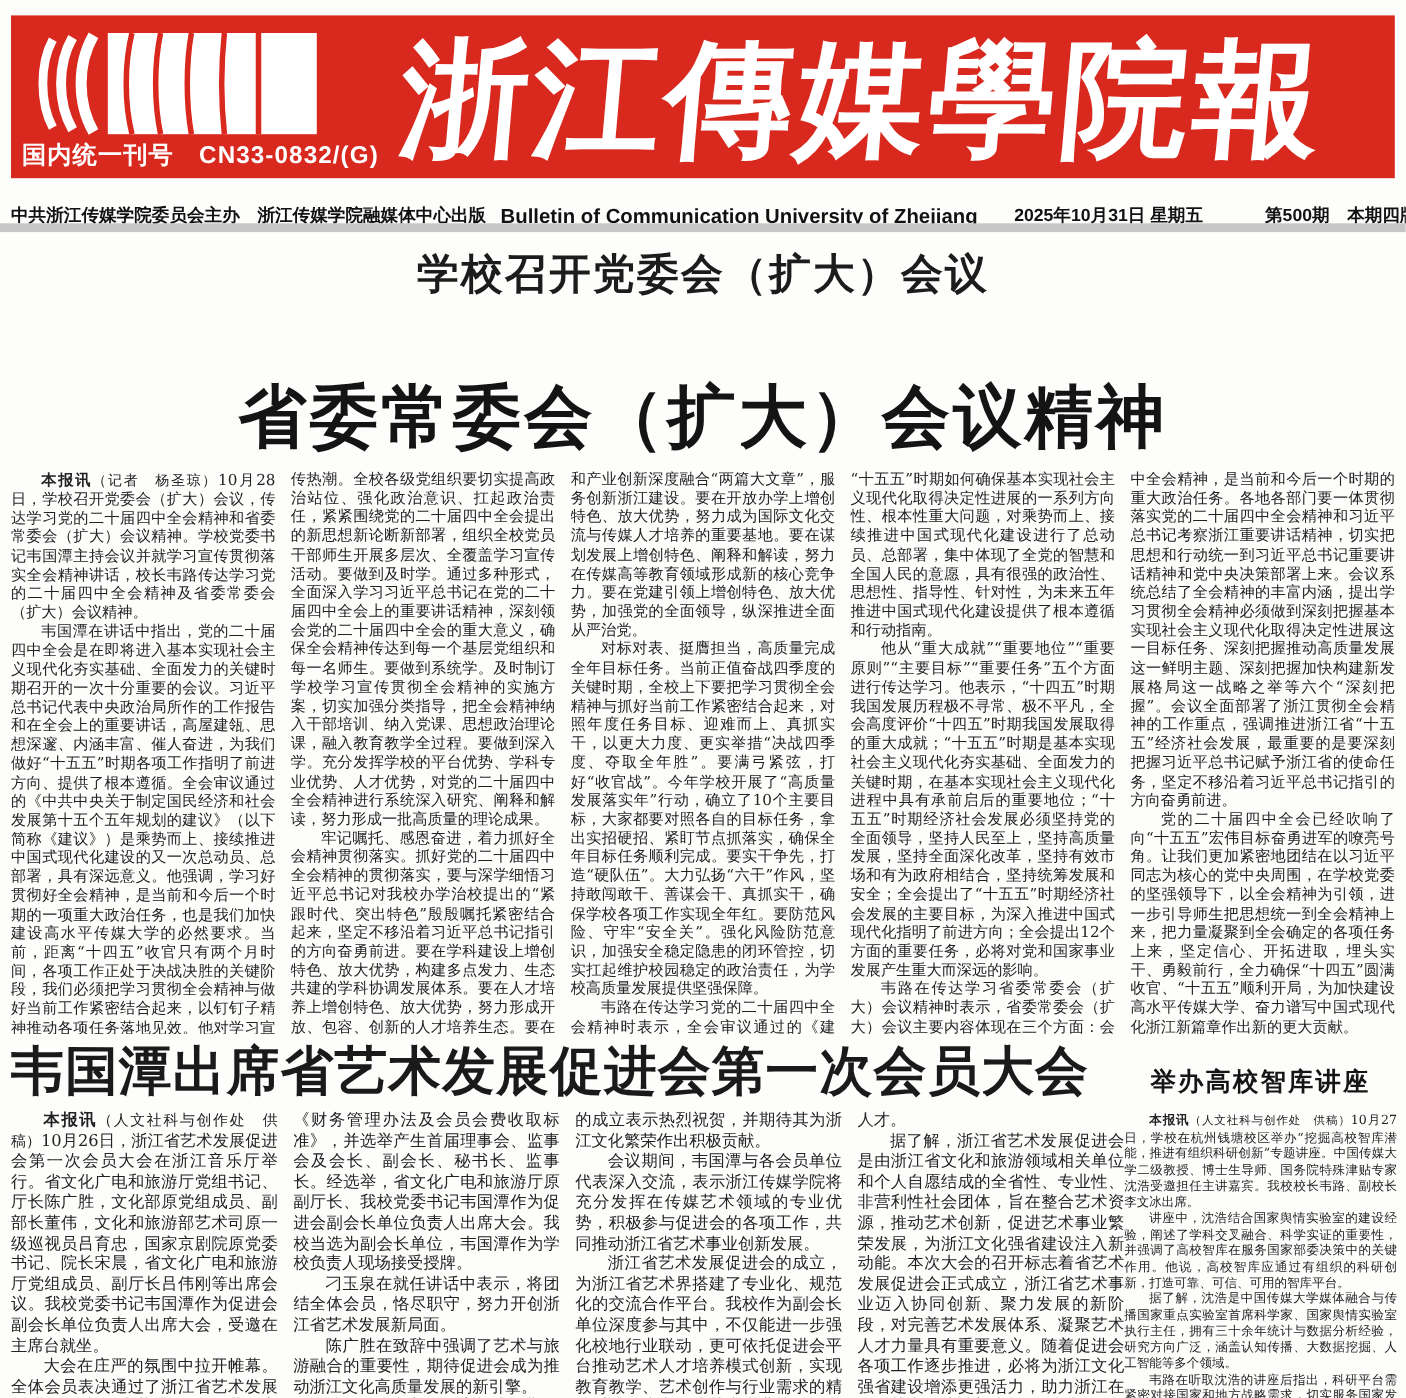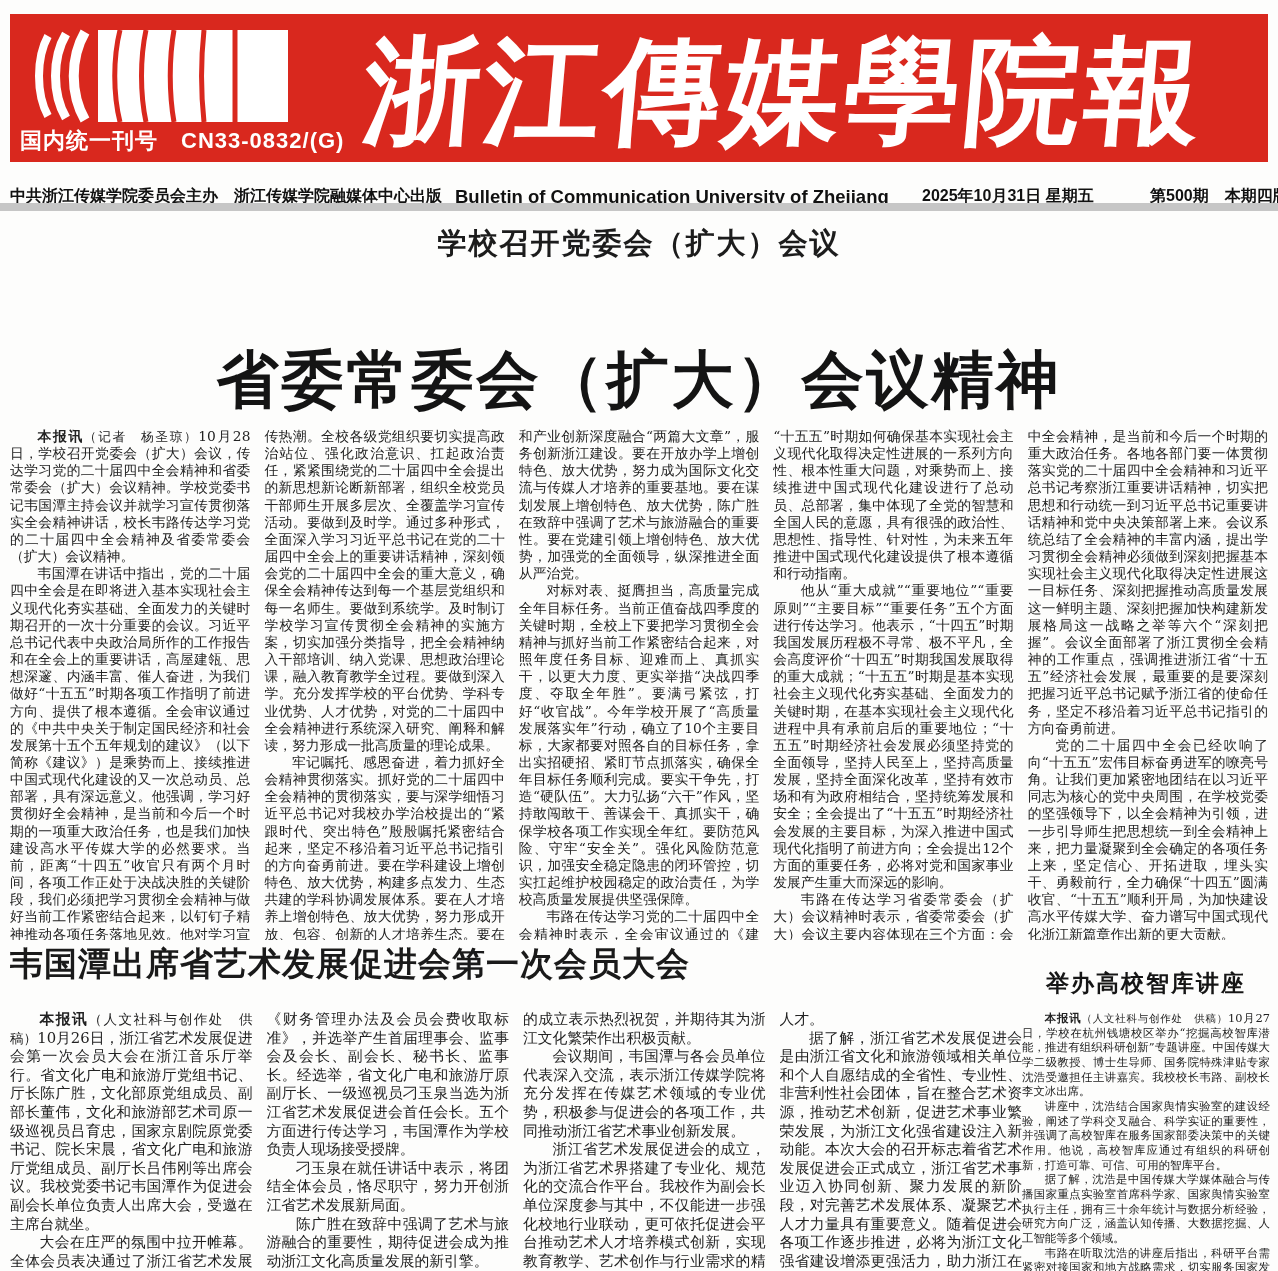--- a/index.html
+++ b/index.html
@@ -36,21 +36,21 @@
   .infoline > span { position: absolute; top: 19px; white-space: nowrap; }
   .pub   { left: 0;      font-size: 16px; }
   .eng   { left: 445px;  font-size: 18.5px; }
   .date  { left: 912px;  font-size: 16px; }
   .issue { left: 1140px; font-size: 16px; }
   .rule { position: absolute; top: 203px; left: 0; width: 1278px; height: 8px; background: #c6c6c6; }
 
   
   .kicker {
     position: absolute; top: 224px; left: 0; width: 100%;
-    text-align: center; font-weight: bold; font-size: 29px; letter-spacing: 2px;
+    text-align: center; font-weight: bold; font-size: 38px; letter-spacing: 2px;
     font-family: "DejaVu Serif", serif;
   }
   .headline {
     position: absolute; top: 260px; left: 0; width: 100%; margin: 0;
     text-align: center; color: #141414;
     font-family: "Liberation Sans", "DejaVu Sans", sans-serif;
     font-weight: 900; font-size: 62px; line-height: 80px; letter-spacing: 3px;
   }
 
   .cols { position: absolute; display: flex; gap: 14px; overflow: hidden; }
@@ -64,21 +64,21 @@
   }
   .cols4 p { font-size: 14.8px; line-height: 18.6px; }
   p.ind { text-indent: 2em; }
   .lead { font-weight: bold; }
   .byline { font-size: 0.92em; }
 
   
   .a2-headline {
     position: absolute; top: 942px; left: 10px; width: 1012px; margin: 0;
     font-family: "Liberation Sans", "DejaVu Sans", sans-serif;
-    font-weight: 900; font-size: 33px; letter-spacing: 1px; color: #1a1a1a;
+    font-weight: 900; font-size: 48px; letter-spacing: 1px; color: #1a1a1a;
     white-space: nowrap;
   }
 
   
   .article3 {
     position: absolute; left: 1022px; top: 968px; width: 248px; height: 323px;
     overflow: hidden;
   }
   .a3-title {
     margin: 0 0 12px 0; text-align: center;
@@ -128,21 +128,21 @@
       <div class="col">
         <p class="ind"><b class="lead">本报讯</b><span class="byline">（记者　杨圣琼）</span><span>10月28日，学校召开党委会（扩大）会议，传达学习党的二十届四中全会精神和省委常委会（扩大）会议精神。学校党委书记韦国潭主持会议并就学习宣传贯彻落实全会精神讲话，校长韦路传达学习党的二十届四中全会精神及省委常委会（扩大）会议精神。</span></p>
         <p class="ind">韦国潭在讲话中指出，党的二十届四中全会是在即将进入基本实现社会主义现代化夯实基础、全面发力的关键时期召开的一次十分重要的会议。习近平总书记代表中央政治局所作的工作报告和在全会上的重要讲话，高屋建瓴、思想深邃、内涵丰富、催人奋进，为我们做好“十五五”时期各项工作指明了前进方向、提供了根本遵循。全会审议通过的《中共中央关于制定国民经济和社会发展第十五个五年规划的建议》（以下简称《建议》）是乘势而上、接续推进中国式现代化建设的又一次总动员、总部署，具有深远意义。他强调，学习好贯彻好全会精神，是当前和今后一个时期的一项重大政治任务，也是我们加快建设高水平传媒大学的必然要求。当前，距离“十四五”收官只有两个月时间，各项工作正处于决战决胜的关键阶段，我们必须把学习贯彻全会精神与做好当前工作紧密结合起来，以钉钉子精神推动各项任务落地见效。他对学习宣传贯彻落实全会精神提出三点意见：</p>
 
       </div>
       <div class="col">
         <p>传热潮。全校各级党组织要切实提高政治站位、强化政治意识、扛起政治责任，紧紧围绕党的二十届四中全会提出的新思想新论断新部署，组织全校党员干部师生开展多层次、全覆盖学习宣传活动。要做到及时学。通过多种形式，全面深入学习习近平总书记在党的二十届四中全会上的重要讲话精神，深刻领会党的二十届四中全会的重大意义，确保全会精神传达到每一个基层党组织和每一名师生。要做到系统学。及时制订学校学习宣传贯彻全会精神的实施方案，切实加强分类指导，把全会精神纳入干部培训、纳入党课、思想政治理论课，融入教育教学全过程。要做到深入学。充分发挥学校的平台优势、学科专业优势、人才优势，对党的二十届四中全会精神进行系统深入研究、阐释和解读，努力形成一批高质量的理论成果。</p>
         <p class="ind">牢记嘱托、感恩奋进，着力抓好全会精神贯彻落实。抓好党的二十届四中全会精神的贯彻落实，要与深学细悟习近平总书记对我校办学治校提出的“紧跟时代、突出特色”殷殷嘱托紧密结合起来，坚定不移沿着习近平总书记指引的方向奋勇前进。要在学科建设上增创特色、放大优势，构建多点发力、生态共建的学科协调发展体系。要在人才培养上增创特色、放大优势，努力形成开放、包容、创新的人才培养生态。要在服务大局上增创特色、放大优势，做深做透教育科技人才一体改革发展、科技创新</p>
       </div>
       <div class="col">
-        <p>和产业创新深度融合“两篇大文章”，服务创新浙江建设。要在开放办学上增创特色、放大优势，努力成为国际文化交流与传媒人才培养的重要基地。要在谋划发展上增创特色、放大优势，陈广胜在致辞中强调了艺术与旅游融合的重要性。要在党建引领上增创特色、放大优势，加强党的全面领导，纵深推进全面从严治党。</p>
+        <p>和产业创新深度融合“两篇大文章”，服务创新浙江建设。要在开放办学上增创特色、放大优势，努力成为国际文化交流与传媒人才培养的重要基地。要在谋划发展上增创特色、阐释和解读，努力在传媒高等教育领域形成新的核心竞争力。要在党建引领上增创特色、放大优势，加强党的全面领导，纵深推进全面从严治党。</p>
         <p class="ind">对标对表、挺膺担当，高质量完成全年目标任务。当前正值奋战四季度的关键时期，全校上下要把学习贯彻全会精神与抓好当前工作紧密结合起来，对照年度任务目标、迎难而上、真抓实干，以更大力度、更实举措“决战四季度、夺取全年胜”。要满弓紧弦，打好“收官战”。今年学校开展了“高质量发展落实年”行动，确立了10个主要目标，大家都要对照各自的目标任务，拿出实招硬招、紧盯节点抓落实，确保全年目标任务顺利完成。要实干争先，打造“硬队伍”。大力弘扬“六干”作风，坚持敢闯敢干、善谋会干、真抓实干，确保学校各项工作实现全年红。要防范风险、守牢“安全关”。强化风险防范意识，加强安全稳定隐患的闭环管控，切实扛起维护校园稳定的政治责任，为学校高质量发展提供坚强保障。</p>
         <p class="ind">韦路在传达学习党的二十届四中全会精神时表示，全会审议通过的《建议》和习近平总书记的重要讲话，深刻把握党和国家事业发展所处的历史方位，深刻回答</p>
       </div>
       <div class="col">
         <p>“十五五”时期如何确保基本实现社会主义现代化取得决定性进展的一系列方向性、根本性重大问题，对乘势而上、接续推进中国式现代化建设进行了总动员、总部署，集中体现了全党的智慧和全国人民的意愿，具有很强的政治性、思想性、指导性、针对性，为未来五年推进中国式现代化建设提供了根本遵循和行动指南。</p>
         <p class="ind">他从“重大成就”“重要地位”“重要原则”“主要目标”“重要任务”五个方面进行传达学习。他表示，“十四五”时期我国发展历程极不寻常、极不平凡，全会高度评价“十四五”时期我国发展取得的重大成就；“十五五”时期是基本实现社会主义现代化夯实基础、全面发力的关键时期，在基本实现社会主义现代化进程中具有承前启后的重要地位；“十五五”时期经济社会发展必须坚持党的全面领导，坚持人民至上，坚持高质量发展，坚持全面深化改革，坚持有效市场和有为政府相结合，坚持统筹发展和安全；全会提出了“十五五”时期经济社会发展的主要目标，为深入推进中国式现代化指明了前进方向；全会提出12个方面的重要任务，必将对党和国家事业发展产生重大而深远的影响。</p>
         <p class="ind">韦路在传达学习省委常委会（扩大）会议精神时表示，省委常委会（扩大）会议主要内容体现在三个方面：会议明确提出了浙江省学习贯彻全会精神的总体要求，强调学习好宣传好贯彻好党的二十届四</p>
       </div>
       <div class="col">
         <p>中全会精神，是当前和今后一个时期的重大政治任务。各地各部门要一体贯彻落实党的二十届四中全会精神和习近平总书记考察浙江重要讲话精神，切实把思想和行动统一到习近平总书记重要讲话精神和党中央决策部署上来。会议系统总结了全会精神的丰富内涵，提出学习贯彻全会精神必须做到深刻把握基本实现社会主义现代化取得决定性进展这一目标任务、深刻把握推动高质量发展这一鲜明主题、深刻把握加快构建新发展格局这一战略之举等六个“深刻把握”。会议全面部署了浙江贯彻全会精神的工作重点，强调推进浙江省“十五五”经济社会发展，最重要的是要深刻把握习近平总书记赋予浙江省的使命任务，坚定不移沿着习近平总书记指引的方向奋勇前进。</p>
@@ -153,21 +153,21 @@
   </section>
 
   <section>
     <h2 class="a2-headline">韦国潭出席省艺术发展促进会第一次会员大会</h2>
     <div class="cols cols4 bodytext">
       <div class="col">
         <p class="ind"><b class="lead">本报讯</b><span class="byline">（人文社科与创作处　供稿）</span><span>10月26日，浙江省艺术发展促进会第一次会员大会在浙江音乐厅举行。省文化广电和旅游厅党组书记、厅长陈广胜，文化部原党组成员、副部长董伟，文化和旅游部艺术司原一级巡视员吕育忠，国家京剧院原党委书记、院长宋晨，省文化广电和旅游厅党组成员、副厅长吕伟刚等出席会议。我校党委书记韦国潭作为促进会副会长单位负责人出席大会，受邀在主席台就坐。</span></p>
         <p class="ind">大会在庄严的氛围中拉开帷幕。全体会员表决通过了浙江省艺术发展促进会《浙江省艺术发展促进会章程》</p>
       </div>
       <div class="col">
-        <p>《财务管理办法及会员会费收取标准》，并选举产生首届理事会、监事会及会长、副会长、秘书长、监事长。经选举，省文化广电和旅游厅原副厅长、一级巡视员刁玉泉当选为浙江省艺术发展促进会首任会长。五个方面进行传达学习，韦国潭作为学校负责人现场接受授牌。</p>
+        <p>《财务管理办法及会员会费收取标准》，并选举产生首届理事会、监事会及会长、副会长、秘书长、监事长。经选举，省文化广电和旅游厅原副厅长、我校党委书记韦国潭作为促进会副会长单位负责人出席大会。我校当选为副会长单位，韦国潭作为学校负责人现场接受授牌。</p>
         <p class="ind">刁玉泉在就任讲话中表示，将团结全体会员，恪尽职守，努力开创浙江省艺术发展新局面。</p>
         <p class="ind">陈广胜在致辞中强调了艺术与旅游融合的重要性，期待促进会成为推动浙江文化高质量发展的新引擎。</p>
         <p class="ind">特邀领导嘉宾在致辞中对促进会</p>
       </div>
       <div class="col">
         <p>的成立表示热烈祝贺，并期待其为浙江文化繁荣作出积极贡献。</p>
         <p class="ind">会议期间，韦国潭与各会员单位代表深入交流，表示浙江传媒学院将充分发挥在传媒艺术领域的专业优势，积极参与促进会的各项工作，共同推动浙江省艺术事业创新发展。</p>
         <p class="ind">浙江省艺术发展促进会的成立，为浙江省艺术界搭建了专业化、规范化的交流合作平台。我校作为副会长单位深度参与其中，不仅能进一步强化校地行业联动，更可依托促进会平台推动艺术人才培养模式创新，实现教育教学、艺术创作与行业需求的精准对接，为浙江省艺术事业输送更多高素质专业</p>
       </div>
       <div class="col">

